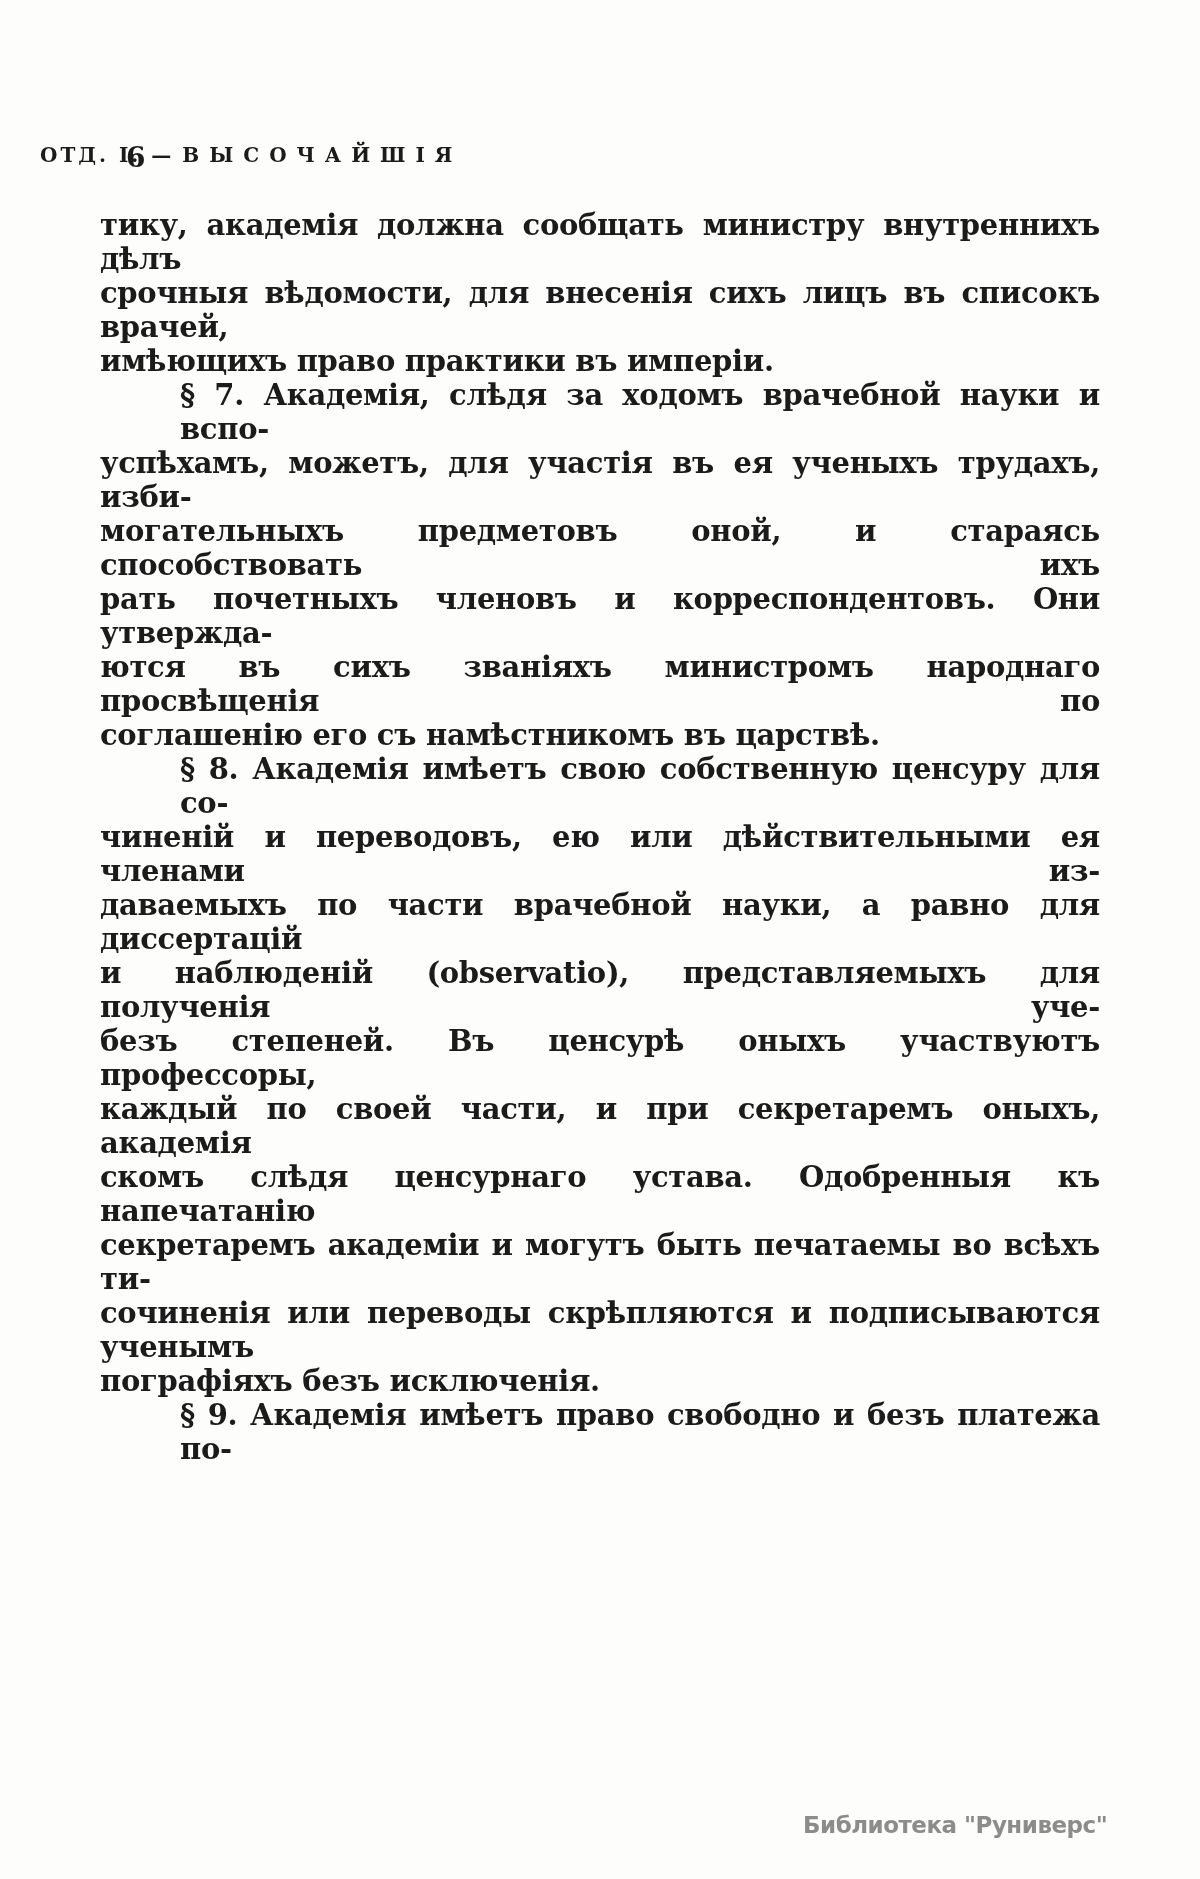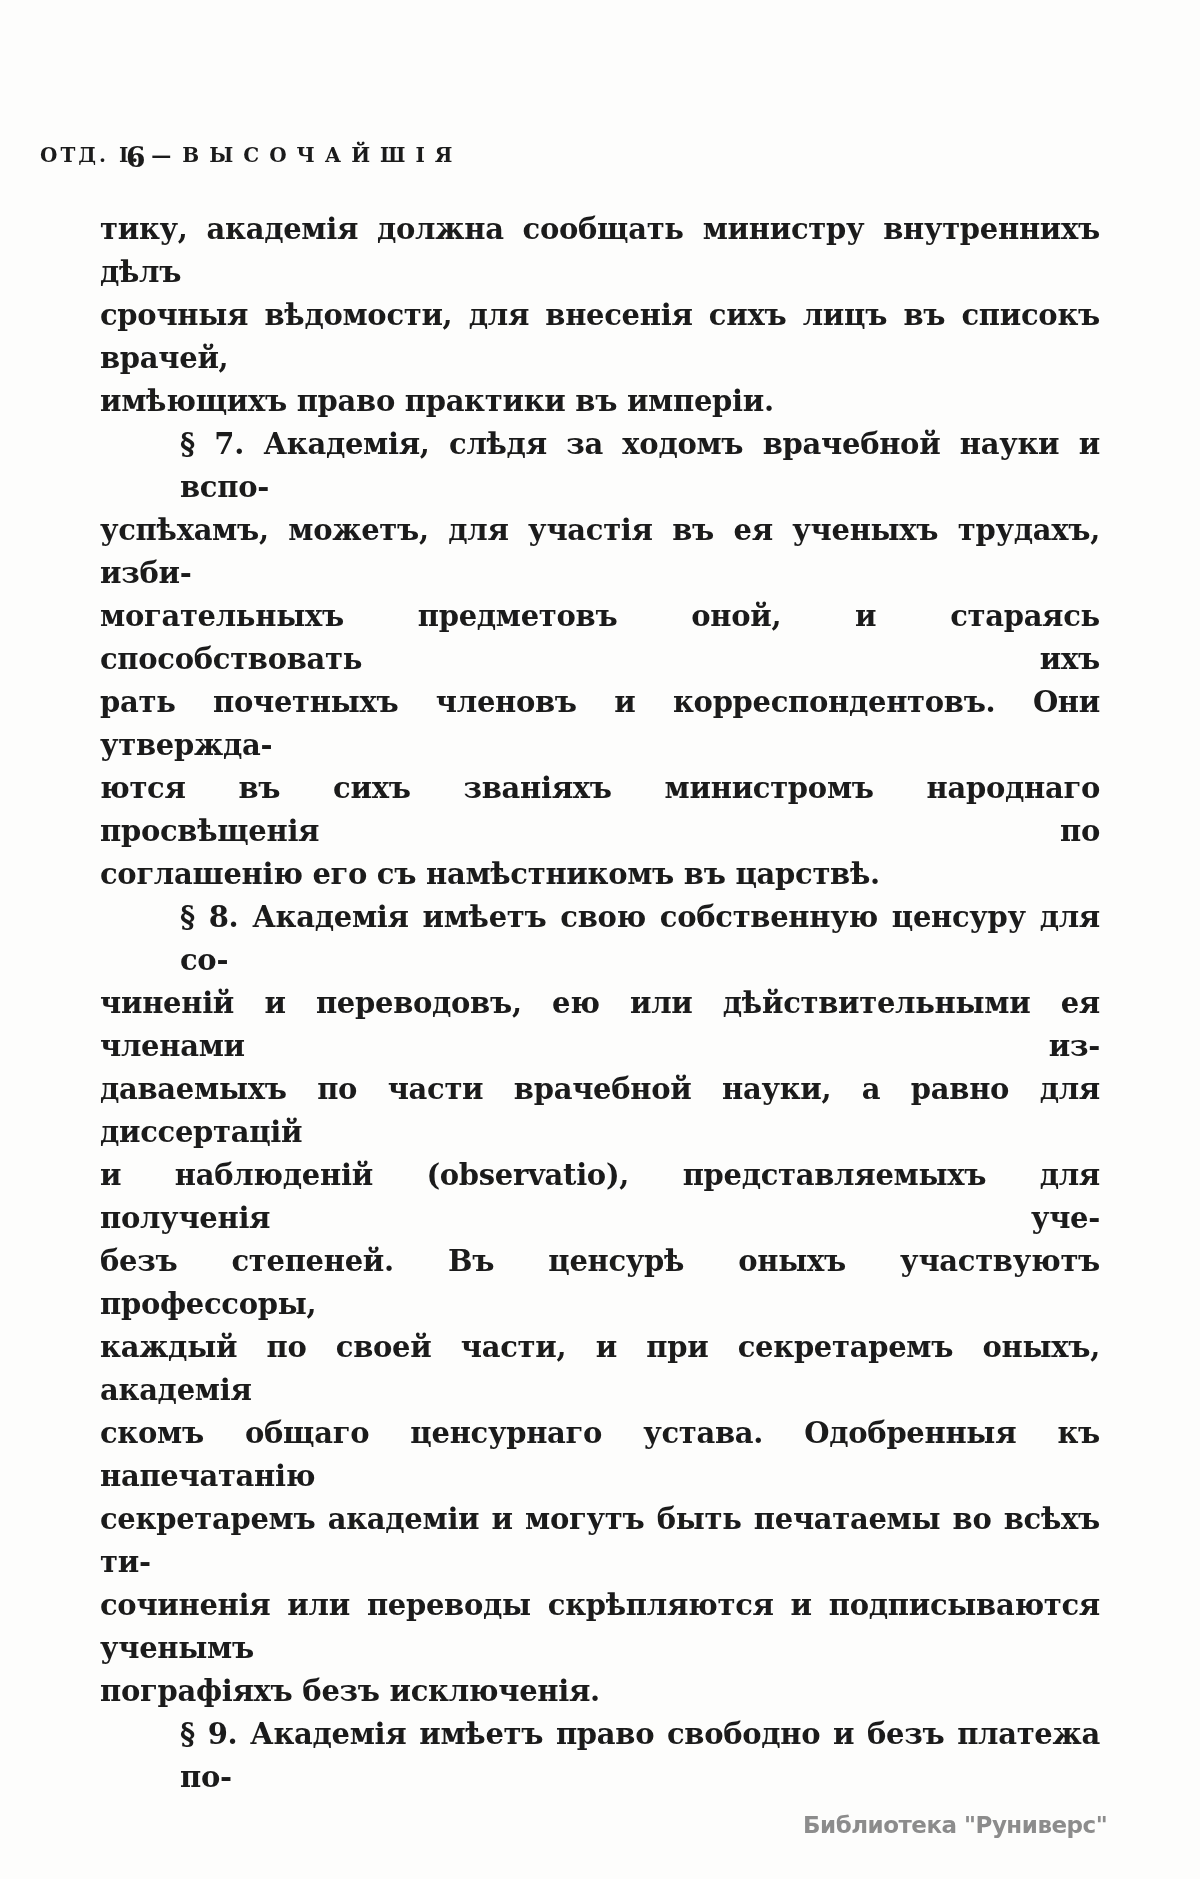--- a/index.html
+++ b/index.html
@@ -27,21 +27,21 @@
   }
   .running-header .section-label{letter-spacing:3px;}
   .running-header .header-title{letter-spacing:10px;margin-left:8px;}
   .text-block{
     position:absolute;left:100px;top:208px;width:1000px;
     color:var(--ink);
     font-size:29px;font-weight:bold;letter-spacing:-0.3px;
   }
   .para{margin:0;}
   .line{
-    line-height:43px;
+    line-height:34px;
     text-align:justify;
     -moz-text-align-last:justify;
     text-align-last:justify;
   }
   .line.indent{padding-left:80px;}
   .line.lastline{
     -moz-text-align-last:left;
     text-align-last:left;
   }
   .watermark{
@@ -76,21 +76,21 @@
         <div class="line">ются въ сихъ званіяхъ министромъ народнаго просвѣщенія по</div>
         <div class="line lastline">соглашенію его съ намѣстникомъ въ царствѣ.</div>
       </div>
       <div class="para">
         <div class="line indent">§ 8. Академія имѣетъ свою собственную ценсуру для со-</div>
         <div class="line">чиненій и переводовъ, ею или дѣйствительными ея членами из-</div>
         <div class="line">даваемыхъ по части врачебной науки, а равно для диссертацій</div>
         <div class="line">и наблюденій (observatio), представляемыхъ для полученія уче-</div>
         <div class="line">безъ степеней. Въ ценсурѣ оныхъ участвуютъ профессоры,</div>
         <div class="line">каждый по своей части, и при секретаремъ оныхъ, академія</div>
-        <div class="line">скомъ общаго ценсурнаго устава. Одобренныя къ напечатанію</div>
+        <div class="line">скомъ слѣдя ценсурнаго устава. Одобренныя къ напечатанію</div>
         <div class="line">секретаремъ академіи и могутъ быть печатаемы во всѣхъ ти-</div>
         <div class="line">сочиненія или переводы скрѣпляются и подписываются ученымъ</div>
         <div class="line lastline">пографіяхъ безъ исключенія.</div>
       </div>
       <div class="para">
         <div class="line indent">§ 9. Академія имѣетъ право свободно и безъ платежа по-</div>
       </div>
     </div>
 
   <div class="watermark">Библиотека "Руниверс"</div>

